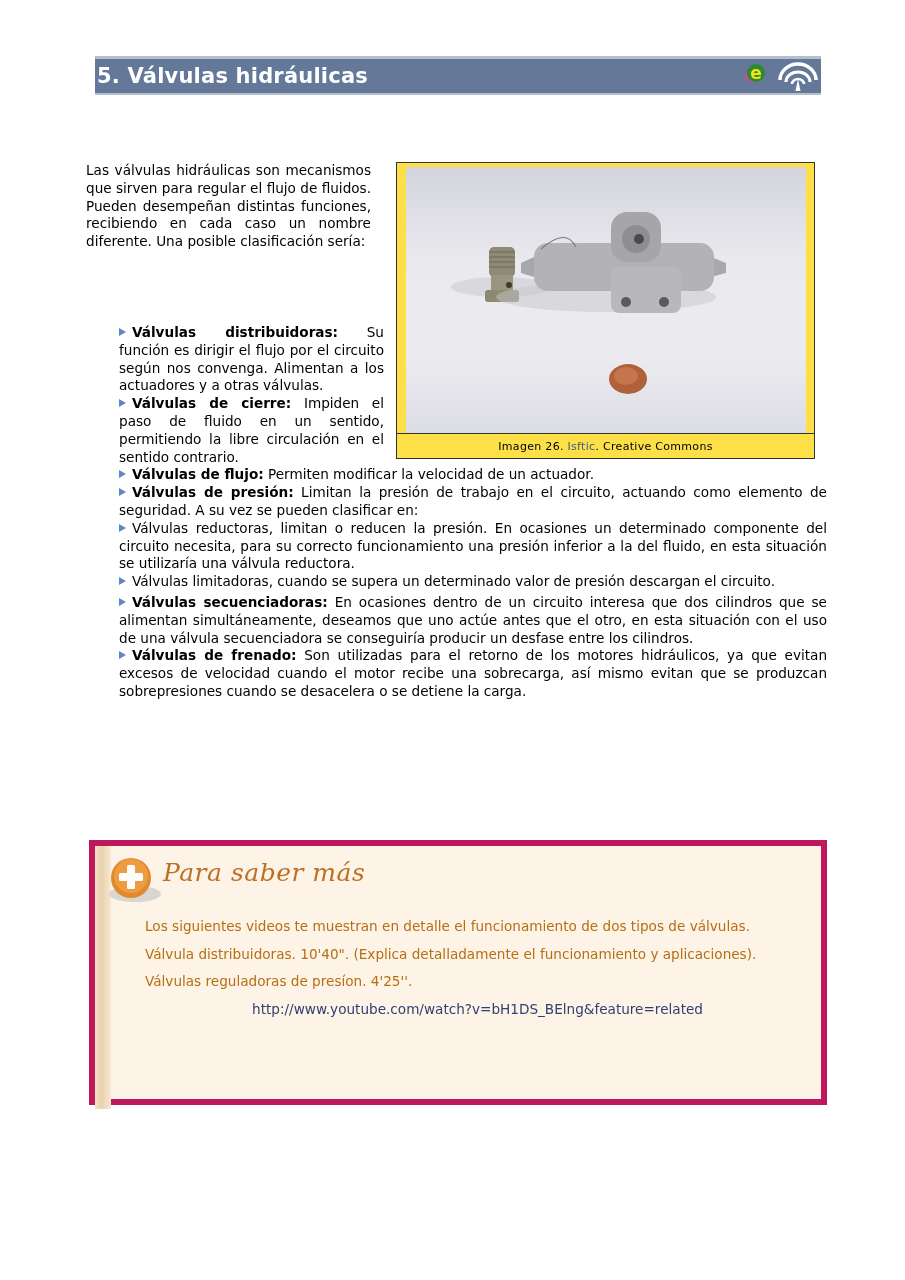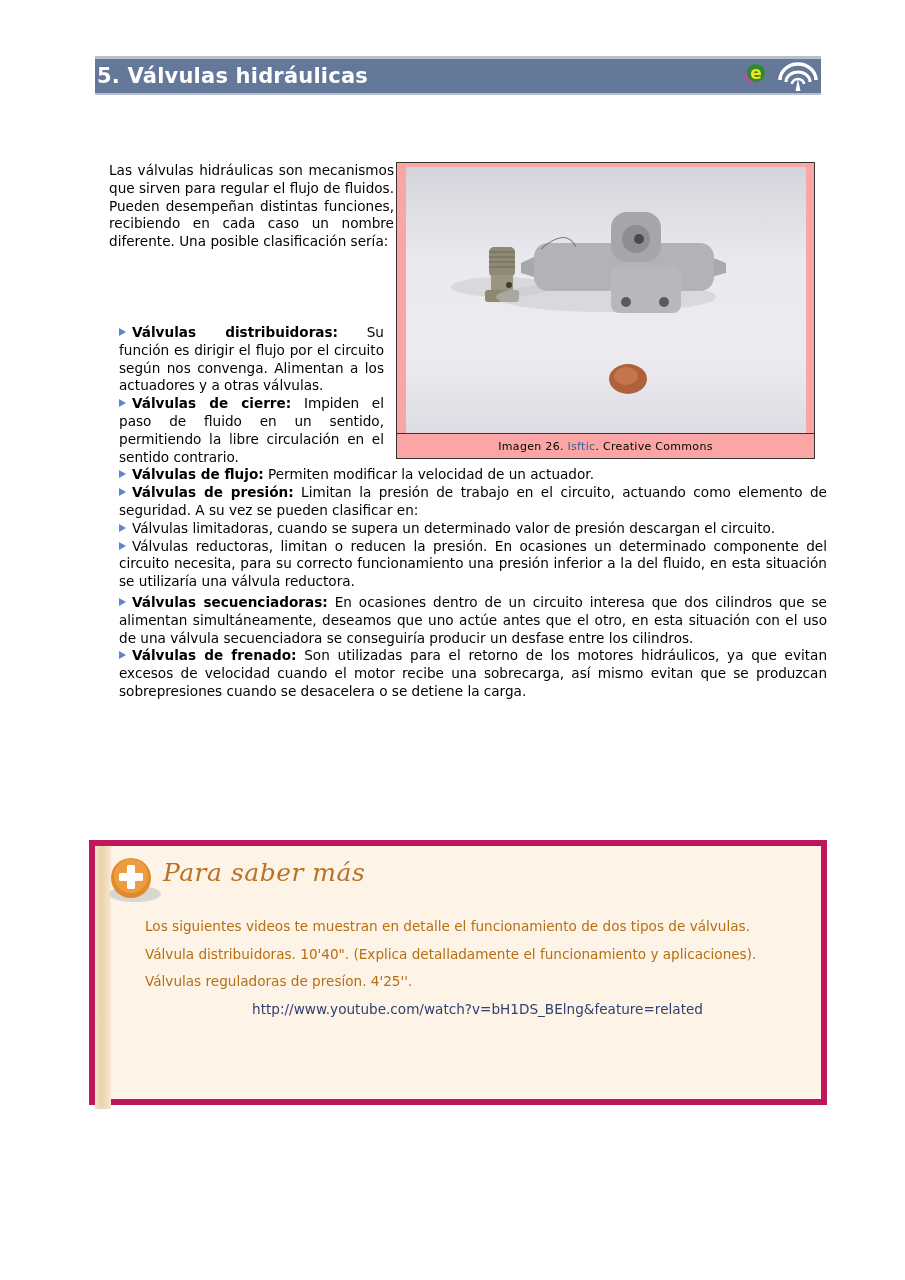--- a/index.html
+++ b/index.html
@@ -14,28 +14,28 @@
     }
     .header-title {
       position: absolute; left: 2px; top: 5px;
       font-family: "DejaVu Sans", sans-serif; font-weight: bold;
       font-size: 21px; color: #ffffff; letter-spacing: 0.2px;
     }
     .logo-e { position: absolute; left: 646px; top: 1px; width: 28px; height: 28px; }
     .logo-arc { position: absolute; left: 682px; top: 1px; width: 42px; height: 32px; }
 
     .intro {
-      position: absolute; left: 109px; top: 162px; width: 285px;
+      position: absolute; left: 86px; top: 162px; width: 285px;
       font-size: 13.6px; line-height: 17.8px; text-align: justify;
     }
 
     .figure {
       position: absolute; left: 396px; top: 162px; width: 419px; height: 297px;
       border: 1px solid #333;
-      background: #fca5a5;
+      background: #fde047;
     }
     .photo {
       position: absolute; left: 9px; top: 4px; width: 400px; height: 266px;
       background: linear-gradient(180deg, #d4d4dc 0%, #e9e9ee 35%, #ececf0 70%, #dcdce4 100%);
       overflow: hidden;
     }
     .caption {
       position: absolute; left: 0; top: 270px; width: 417px; height: 26px;
       border-top: 1px solid #333;
       text-align: center; font-size: 11px; line-height: 25px; letter-spacing: 0.3px;
@@ -140,24 +140,24 @@
   <div class="item narrow">
     <span class="bullet"></span><b>Válvulas de cierre:</b><span> Impiden el paso de fluido en un sentido, permitiendo la libre circulación en el sentido contrario.</span>
   </div>
   <div class="item">
     <span class="bullet"></span><b>Válvulas de flujo:</b><span> Permiten modificar la velocidad de un actuador.</span>
   </div>
   <div class="item">
     <span class="bullet"></span><b>Válvulas de presión:</b><span> Limitan la presión de trabajo en el circuito, actuando como elemento de seguridad. A su vez se pueden clasificar en:</span>
   </div>
   <div class="item sub">
-    <span class="bullet"></span><span>Válvulas limitadoras, cuando se supera un determinado valor de presión descargan el circuito.</span>
+    <span class="bullet"></span><span>Válvulas reductoras, limitan o reducen la presión. En ocasiones un determinado componente del circuito necesita, para su correcto funcionamiento una presión inferior a la del fluido, en esta situación se utilizaría una válvula reductora.</span>
   </div>
   <div class="item sub">
-    <span class="bullet"></span><span>Válvulas reductoras, limitan o reducen la presión. En ocasiones un determinado componente del circuito necesita, para su correcto funcionamiento una presión inferior a la del fluido, en esta situación se utilizaría una válvula reductora.</span>
+    <span class="bullet"></span><span>Válvulas limitadoras, cuando se supera un determinado valor de presión descargan el circuito.</span>
   </div>
   <div class="item" style="margin-top:3px;">
     <span class="bullet"></span><b>Válvulas secuenciadoras:</b><span> En ocasiones dentro de un circuito interesa que dos cilindros que se alimentan simultáneamente, deseamos que uno actúe antes que el otro, en esta situación con el uso de una válvula secuenciadora se conseguiría producir un desfase entre los cilindros.</span>
   </div>
   <div class="item">
     <span class="bullet"></span><b>Válvulas de frenado:</b><span> Son utilizadas para el retorno de los motores hidráulicos, ya que evitan excesos de velocidad cuando el motor recibe una sobrecarga, así mismo evitan que se produzcan sobrepresiones cuando se desacelera o se detiene la carga.</span>
   </div>
 </div>
 
 <div class="box">

